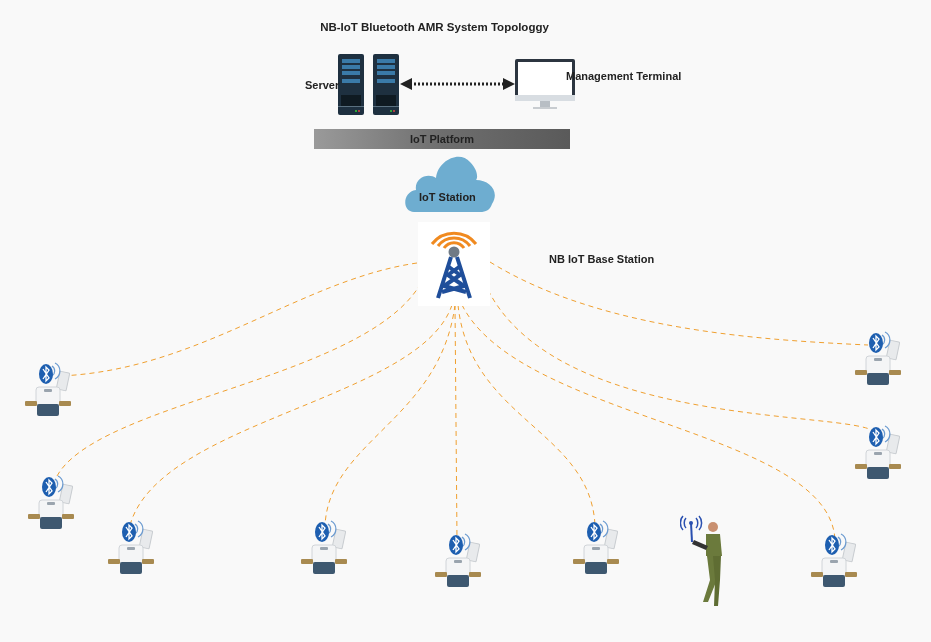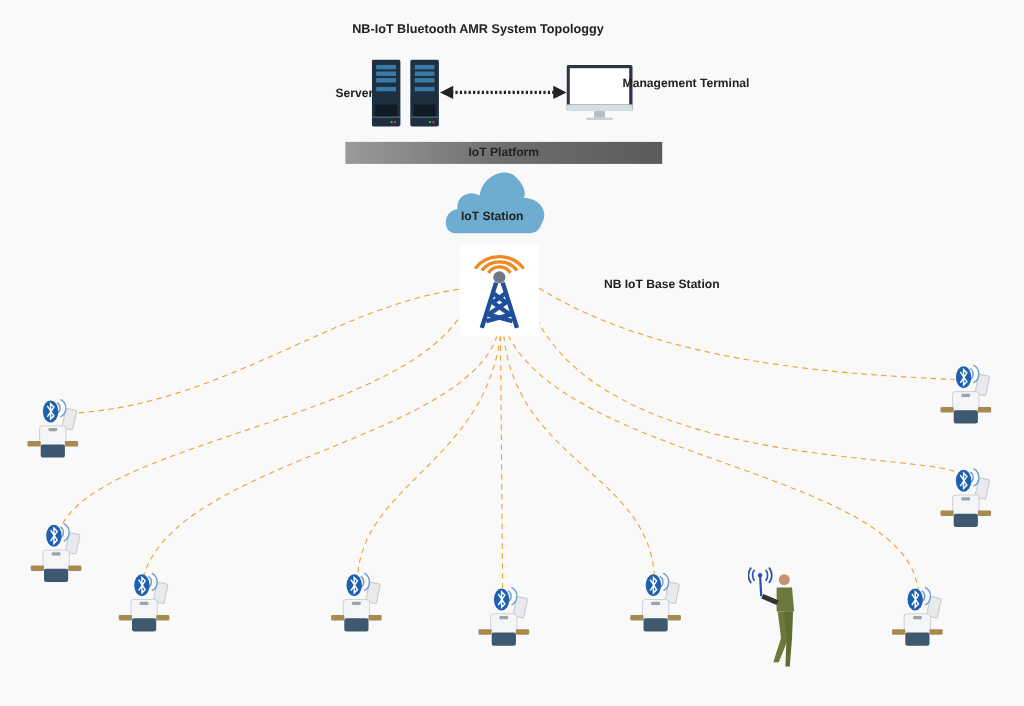--- a/index.html
+++ b/index.html
@@ -1,21 +1,21 @@
 <!DOCTYPE html>
 <html><head>
 <meta charset="utf-8">
 <style>
   html, body { margin:0; padding:0; }
   body { width:931px; height:642px; background:#f9f9f9; position:relative; overflow:hidden;
          font-family:"Liberation Sans", sans-serif; }
   .abs { position:absolute; }
   .title { left:0; width:869px; top:21px; text-align:center; font-size:11.5px; font-weight:bold; color:#222; }
   .lbl { font-size:11px; font-weight:bold; color:#222; white-space:nowrap; }
-  .platform { left:314px; top:129px; width:288px; height:20px;
+  .platform { left:314px; top:129px; width:256px; height:20px;
               background:linear-gradient(90deg,#9a9a9a,#6e6e6e 50%,#5a5a5a);
               color:#222; font-weight:bold; font-size:11px; text-align:center; line-height:20px; }
   svg.links { position:absolute; left:0; top:0; }
 </style>
 </head>
 <body>
 
 <div class="abs title">NB-IoT Bluetooth AMR System Topologgy</div>
 
 <svg class="links" width="931" height="642">

